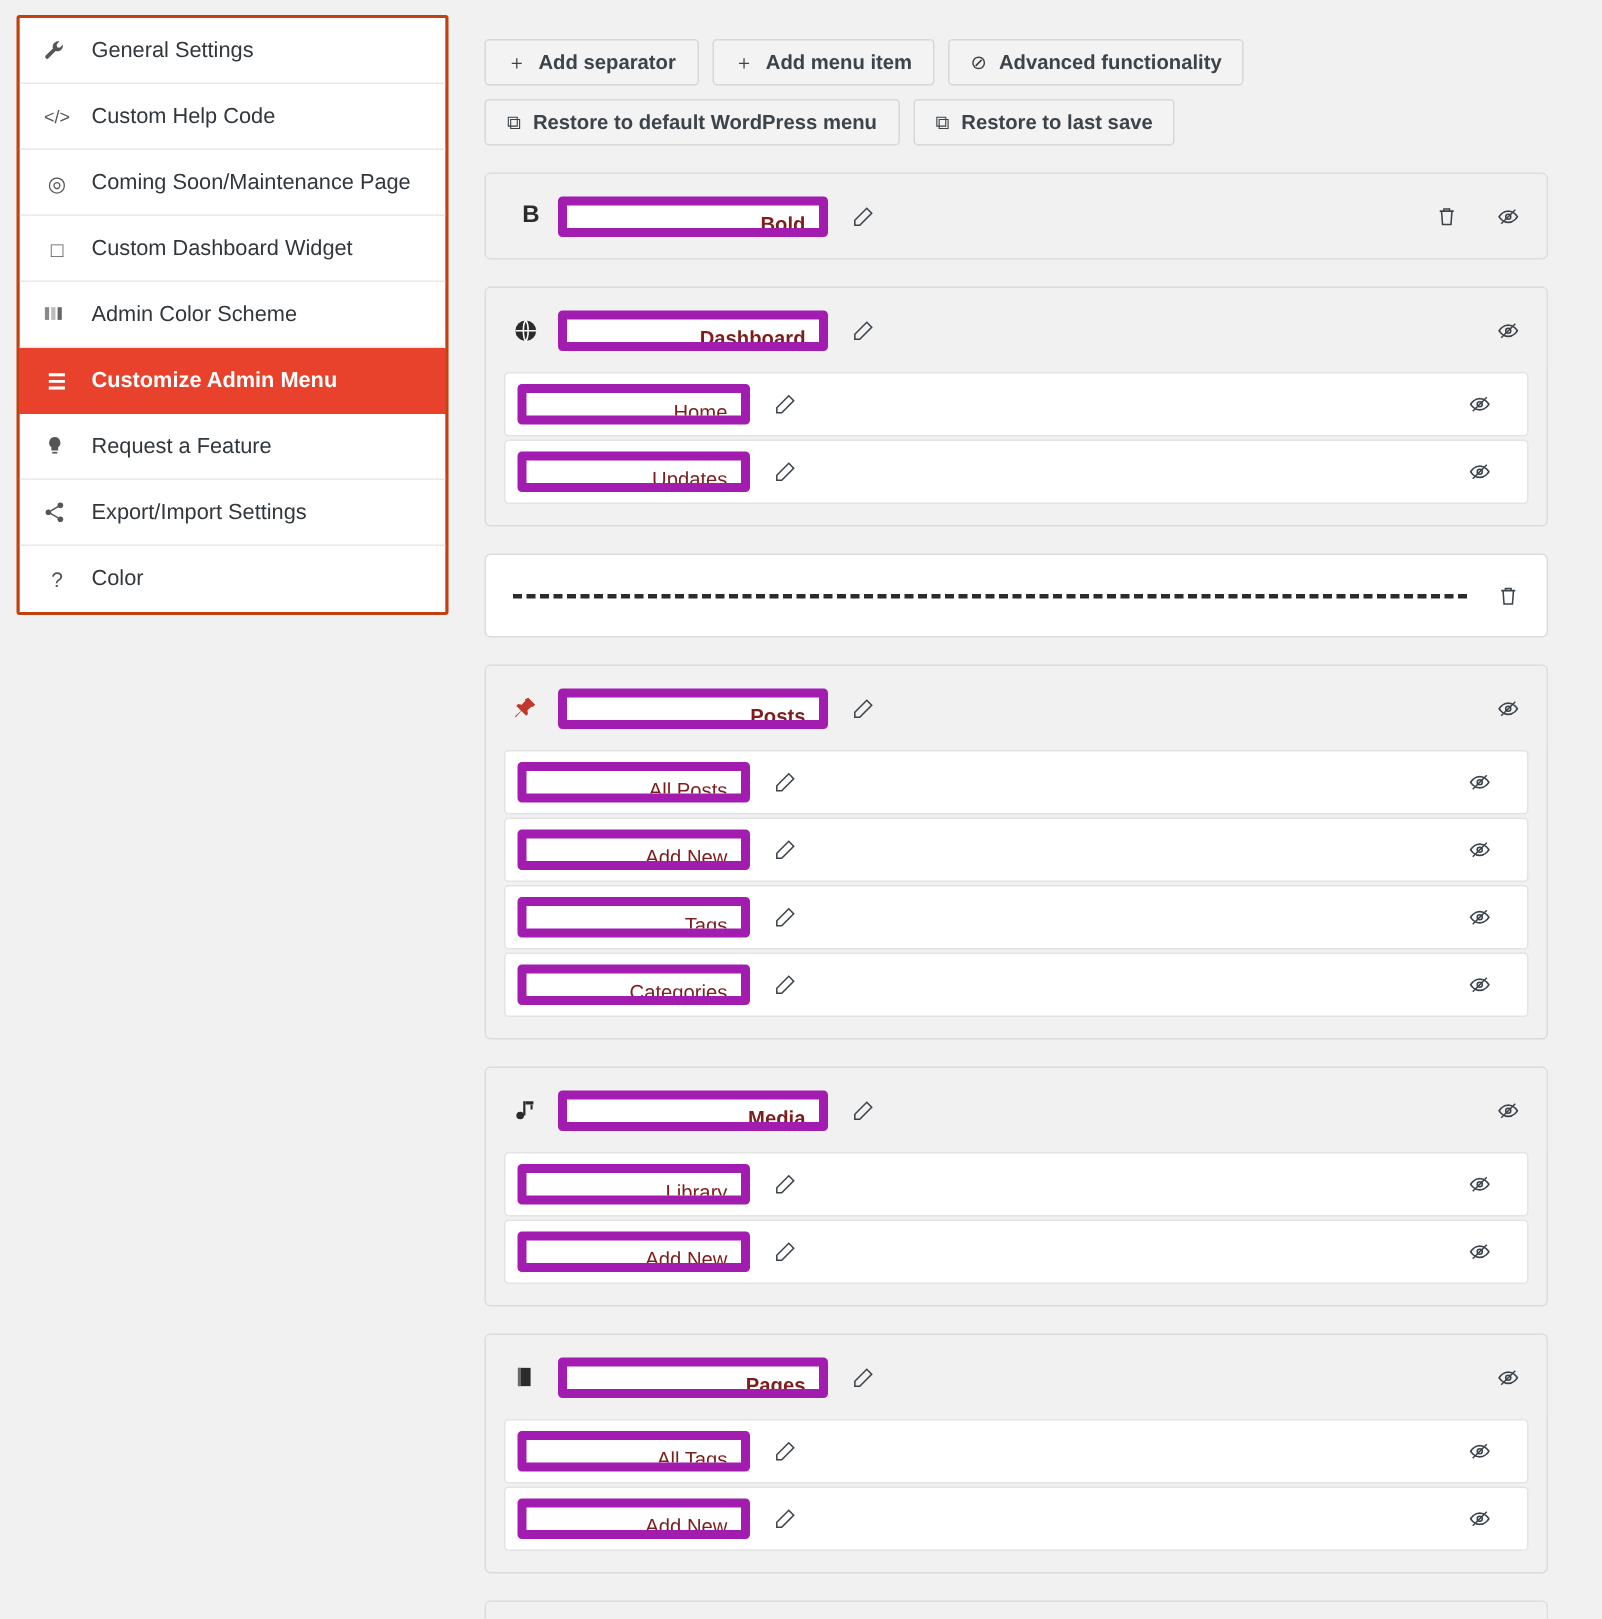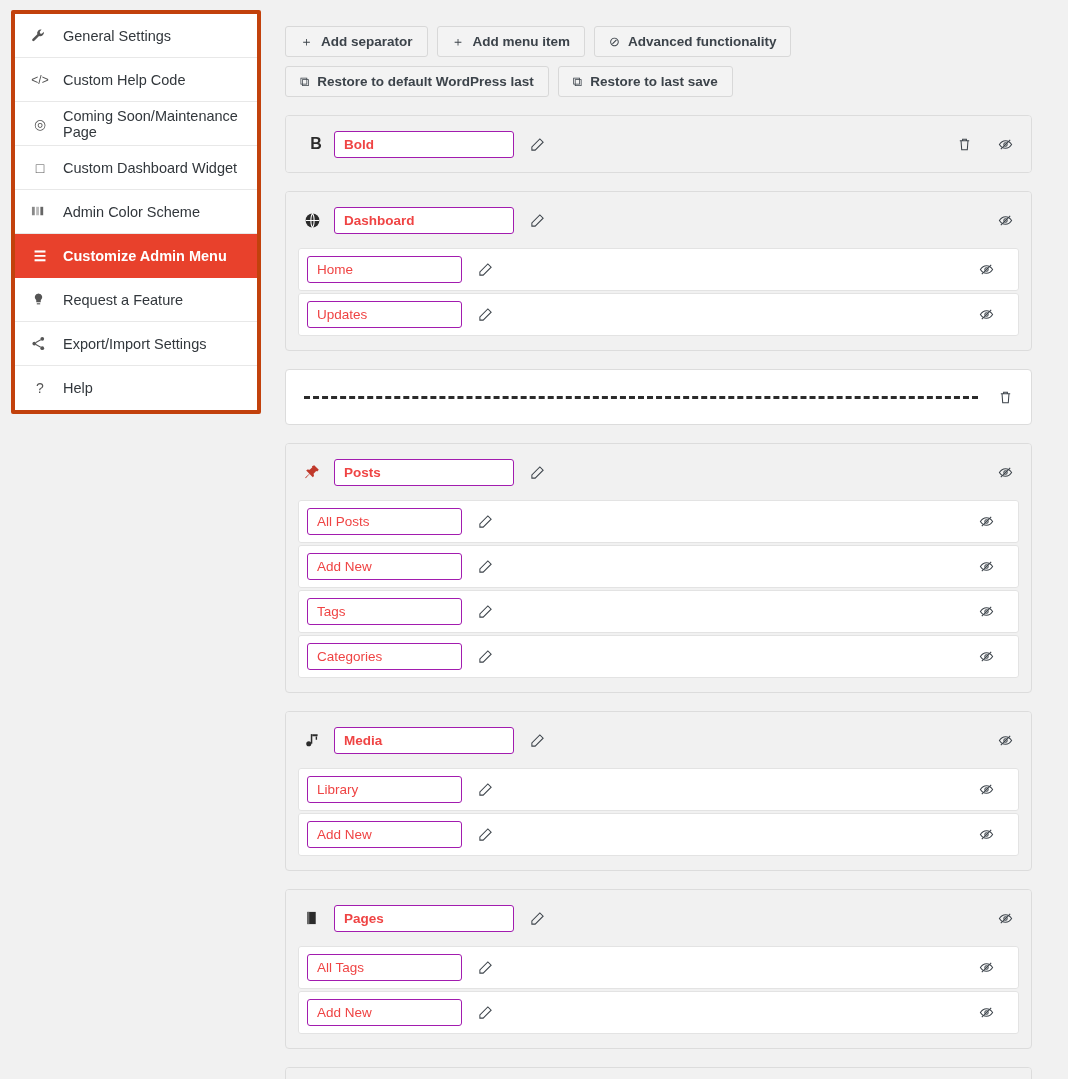--- a/index.html
+++ b/index.html
@@ -13,24 +13,24 @@
     position: relative;
     width: 1068px;
     min-height: 1079px;
     background: #f1f1f1;
     display: flex;
     align-items: flex-start;
   }
 
   
   .sidebar {
-    width: 250px;
+    width: 288px;
     margin: 10px 0 0 11px;
     background: #3b82f6;
-    border: 4px solid #c2410c;
+    border: 2px solid #c2410c;
     border-radius: 2px;
     overflow: hidden;
     flex: 0 0 auto;
   }
   .side-item {
     display: flex;
     align-items: center;
     gap: 14px;
     height: 44px;
     padding: 0 16px;
@@ -105,31 +105,32 @@
   .top-row .g-ico {
     width: 24px;
     flex: 0 0 24px;
     font-size: 16px;
     color: #2b2b2b;
     text-align: center;
     margin-right: 6px;
   }
   .fieldbox {
     height: 27px;
-    border: 1px solid #a21caf;
+    border: 6px solid #a21caf;
     border-radius: 3px;
     background: #fff;
     padding: 0 9px;
     font-size: 13.5px;
     line-height: 25px;
-    color: #ef4444;
+    color: #7f1d1d;
     width: 180px;
     flex: 0 0 180px;
     overflow: hidden;
     white-space: nowrap;
+    text-align: right;
   }
   .fieldbox.bold { font-weight: bold; }
   .edit-ico {
     margin-left: 16px;
     font-size: 14px;
     color: #3c434a;
     cursor: pointer;
   }
   .row-actions {
     margin-left: auto;
@@ -246,21 +247,21 @@
             <circle cx="12" cy="13" r="2" fill="#555"></circle>
             <circle cx="3.5" cy="8" r="2" fill="#555"></circle>
             <path stroke="#555" stroke-width="1.1" fill="none" d="M5.2 7L10.4 4M5.2 9l5.2 3"></path>
           </svg>
       </span>
       <span>Export/Import Settings</span>
     </div>
 
     <div class="side-item">
       <span class="s-ico">?</span>
-      <span>Help</span>
+      <span>Color</span>
     </div>
   </div>
 
   <div class="main">
 
     <div class="toolbar-row">
       <div class="tbtn">
         <span class="t-ico">＋</span>
         <span>Add separator</span>
       </div>
@@ -270,21 +271,21 @@
       </div>
       <div class="tbtn">
         <span class="t-ico">⊘</span>
         <span>Advanced functionality</span>
       </div>
     </div>
 
     <div class="toolbar-row">
       <div class="tbtn">
         <span class="t-ico">⧉</span>
-        <span>Restore to default WordPress last</span>
+        <span>Restore to default WordPress menu</span>
       </div>
       <div class="tbtn">
         <span class="t-ico">⧉</span>
         <span>Restore to last save</span>
       </div>
     </div>
 
     <div class="group">
       <div class="top-row">
         <span class="g-ico" style="font-weight:bold;">B</span>

